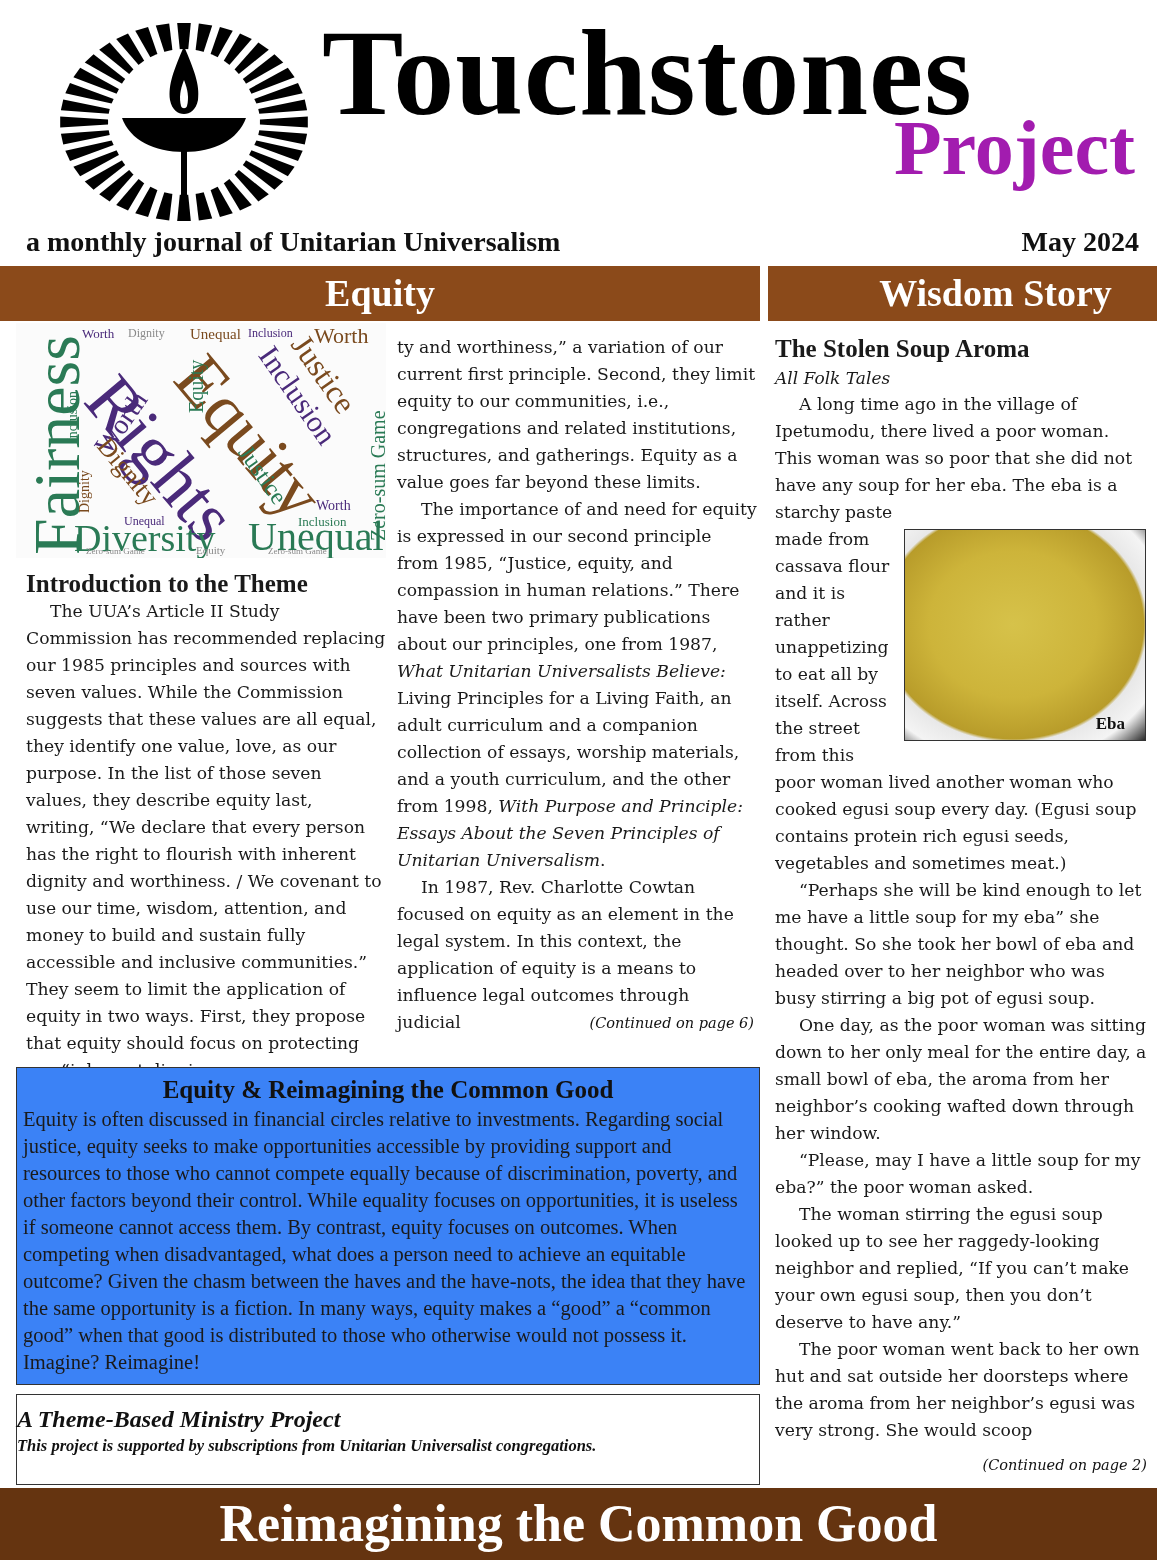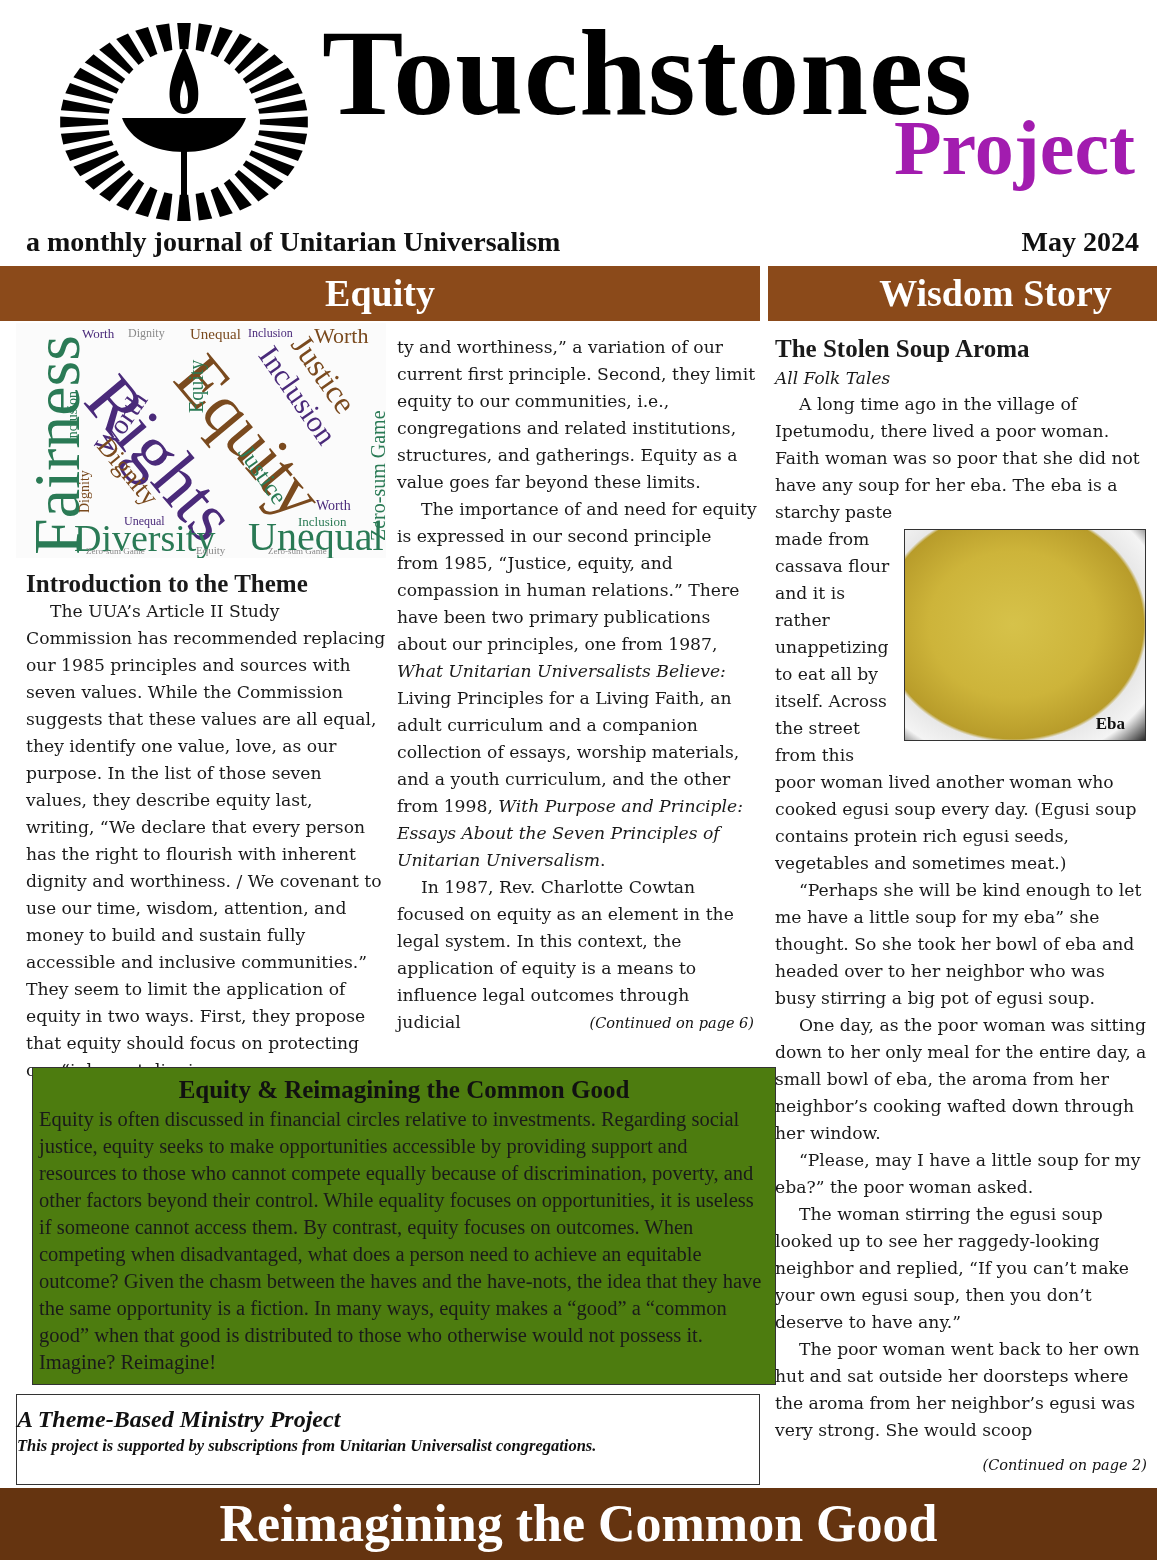--- a/index.html
+++ b/index.html
@@ -34,21 +34,21 @@
   .h-story { font-family: "Liberation Serif", serif; font-weight: bold; font-size: 25px; line-height: 32px; }
   .story-src { font-style: italic; font-size: 17px; line-height: 26px; }
   .cont { font-style: italic; font-size: 14.5px; text-align: right; }
   .cont-mid { position: absolute; left: 397px; top: 1015px; width: 357px; }
   .cont-right { position: absolute; left: 775px; top: 1457px; width: 372px; }
 
   .eba-photo { position: absolute; left: 904px; top: 529px; width: 242px; height: 212px; border: 1.5px solid #333; background: radial-gradient(ellipse at 45% 45%, #d6c24a 0%, #cdb43a 45%, #b89c2a 70%, #e8e8e8 72%, #f4f4f4 85%, #2b2b2b 100%); overflow: hidden; padding-left: 8px; }
   .eba-label { position: absolute; right: 20px; bottom: 6px; font-family: "Liberation Serif", serif; font-weight: bold; font-size: 17px; color: #111; }
 
   
-  .box-common { position: absolute; left: 32px; top: 1067px; width: 744px; height: 318px; background: #4d7c0f; border: 1.5px solid #333; padding: 6px 6px; }
+  .box-common { position: absolute; left: 16px; top: 1067px; width: 744px; height: 318px; background: #3b82f6; border: 1.5px solid #333; padding: 6px 6px; }
   .box-common h3 { font-family: "Liberation Serif", serif; font-weight: bold; font-size: 25px; line-height: 32px; text-align: center; }
   .box-common p { font-family: "Liberation Serif", serif; font-size: 20.5px; line-height: 27px; color: #1a1a1a; }
   .box-ministry { position: absolute; left: 16px; top: 1394px; width: 744px; height: 91px; border: 1.5px solid #333; background: #fff; padding-top: 8px; }
   .ministry-title { font-family: "Liberation Serif", serif; font-style: italic; font-weight: bold; font-size: 24px; line-height: 32px; }
   .ministry-sub { font-family: "Liberation Serif", serif; font-style: italic; font-weight: bold; font-size: 16.5px; line-height: 22px; }
 
   .footer-banner { position: absolute; left: 0; top: 1488px; width: 1157px; height: 72px; background: #653410; color: #fff; font-family: "Liberation Serif", serif; font-weight: bold; font-size: 52px; line-height: 72px; text-align: center; }
 </style>
 </head>
 <body>
@@ -147,21 +147,21 @@
 <div class="col col-mid">
   <p class="noind">ty and worthiness,” a variation of our current first principle. Second, they limit equity to our communities, i.e., congregations and related institutions, structures, and gatherings. Equity as a value goes far beyond these limits.</p>
   <p><span>The importance of and need for equity is expressed in our second principle from 1985, “Justice, equity, and compassion in human relations.” There have been two primary publications about our principles, one from 1987, </span><i>What Unitarian Universalists Believe:</i><span> Living Principles for a Living Faith, an adult curriculum and a companion collection of essays, worship materials, and a youth curriculum, and the other from 1998, </span><i>With Purpose and Principle: Essays About the Seven Principles of Unitarian Universalism</i><span>.</span></p>
   <p>In 1987, Rev. Charlotte Cowtan focused on equity as an element in the legal system. In this context, the application of equity is a means to influence legal outcomes through judicial</p>
 </div>
 <div class="cont cont-mid">(Continued on page 6)</div>
 
 <div class="col col-right">
   <div class="h-story">The Stolen Soup Aroma</div>
   <div class="story-src">All Folk Tales</div>
-  <p>A long time ago in the village of Ipetumodu, there lived a poor woman. Faith woman was so poor that she did not have any soup for her eba. The eba is a</p>
+  <p>A long time ago in the village of Ipetumodu, there lived a poor woman. This woman was so poor that she did not have any soup for her eba. The eba is a</p>
   <div id="wrap-lines">
       <div>starchy paste</div>
       <div>made from</div>
       <div>cassava flour</div>
       <div>and it is</div>
       <div>rather</div>
       <div>unappetizing</div>
       <div>to eat all by</div>
       <div>itself. Across</div>
       <div>the street</div>

